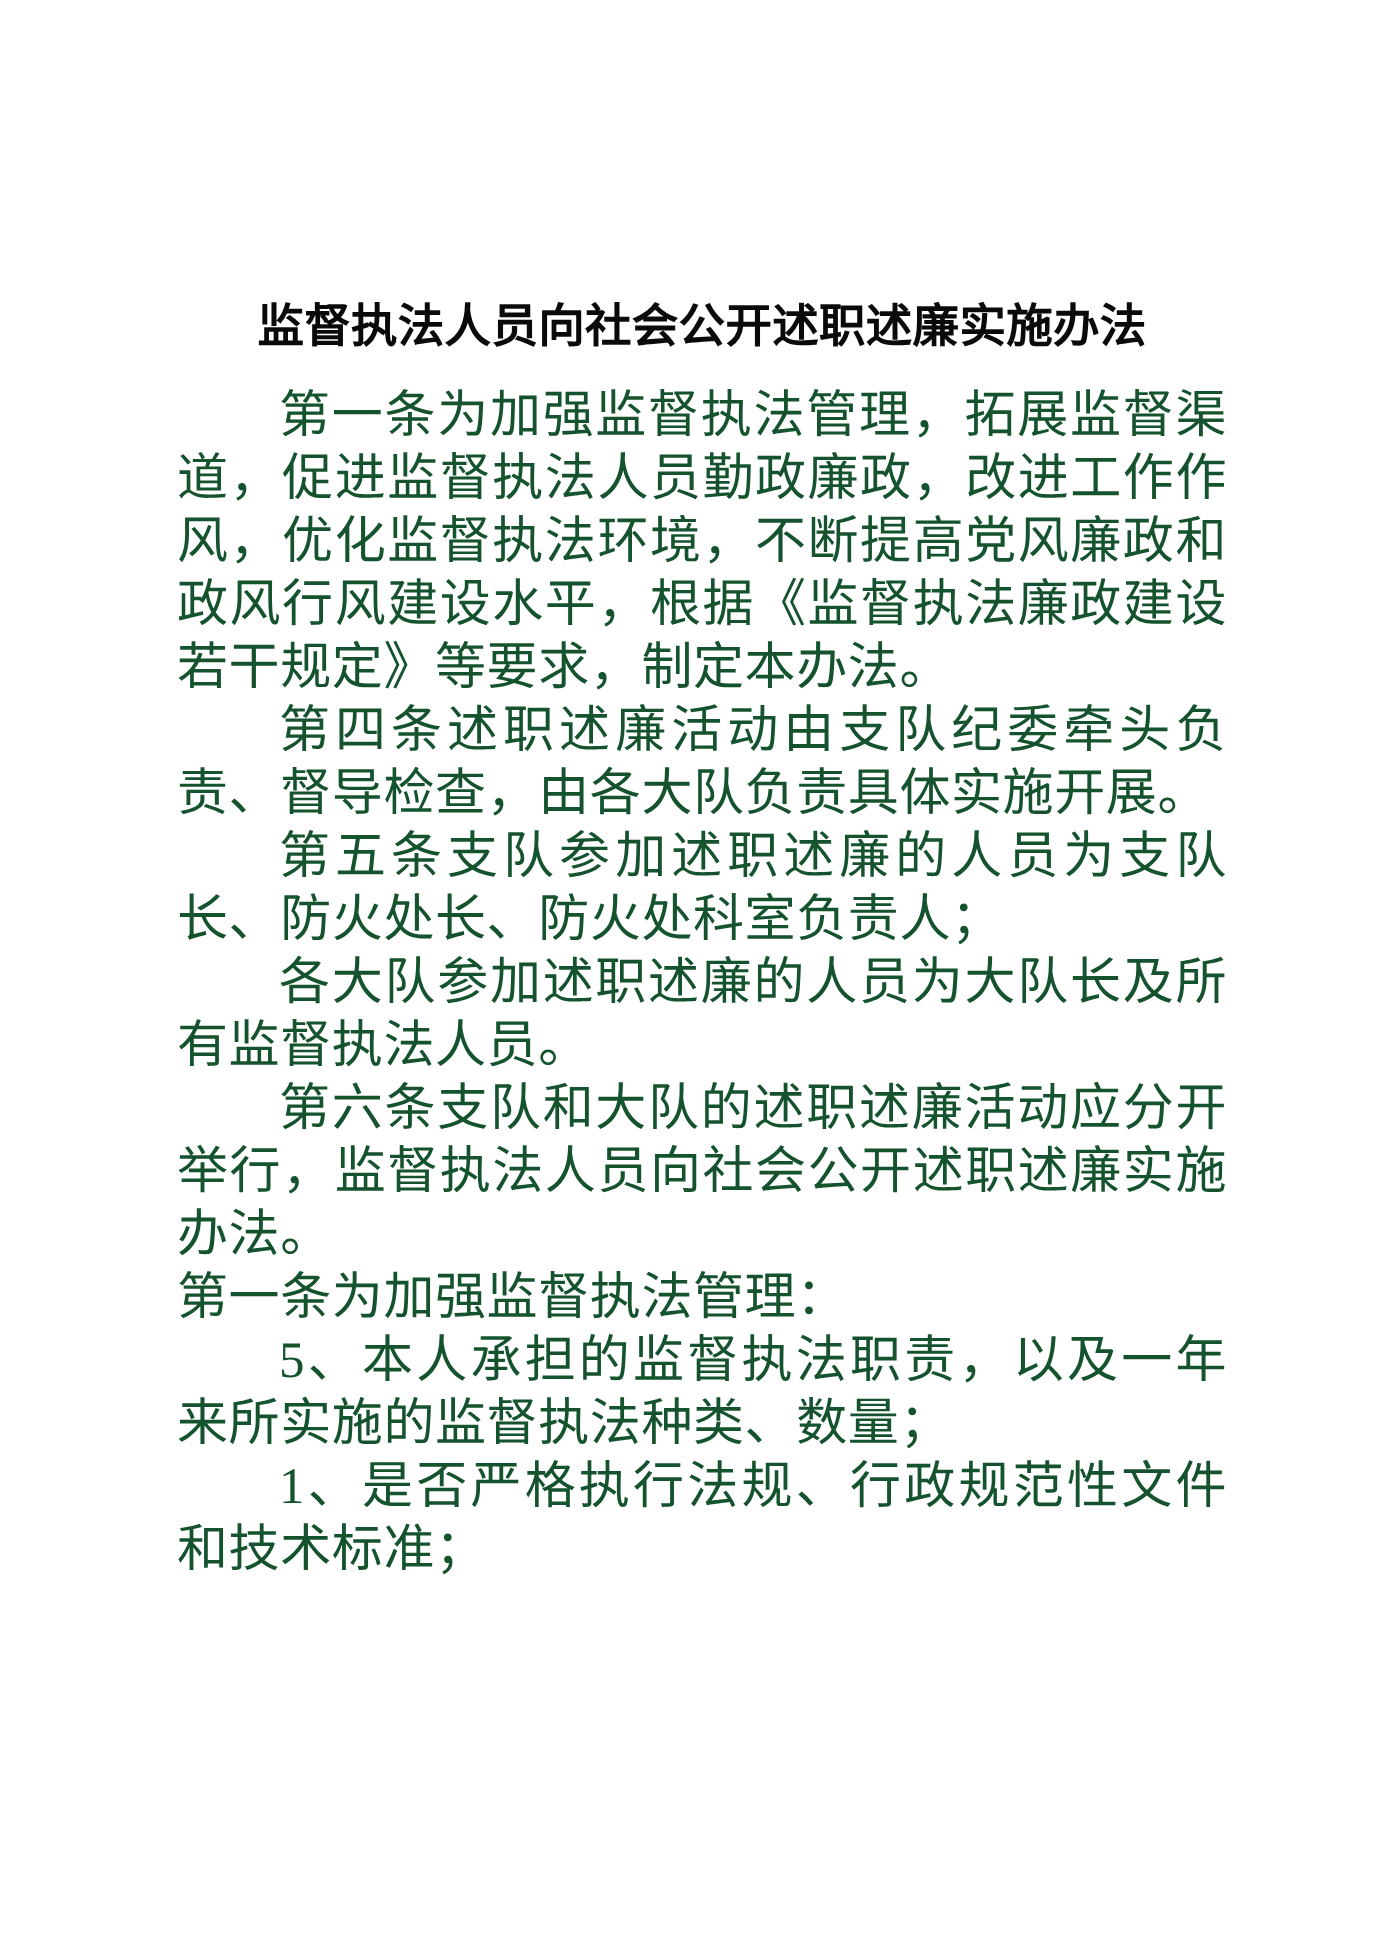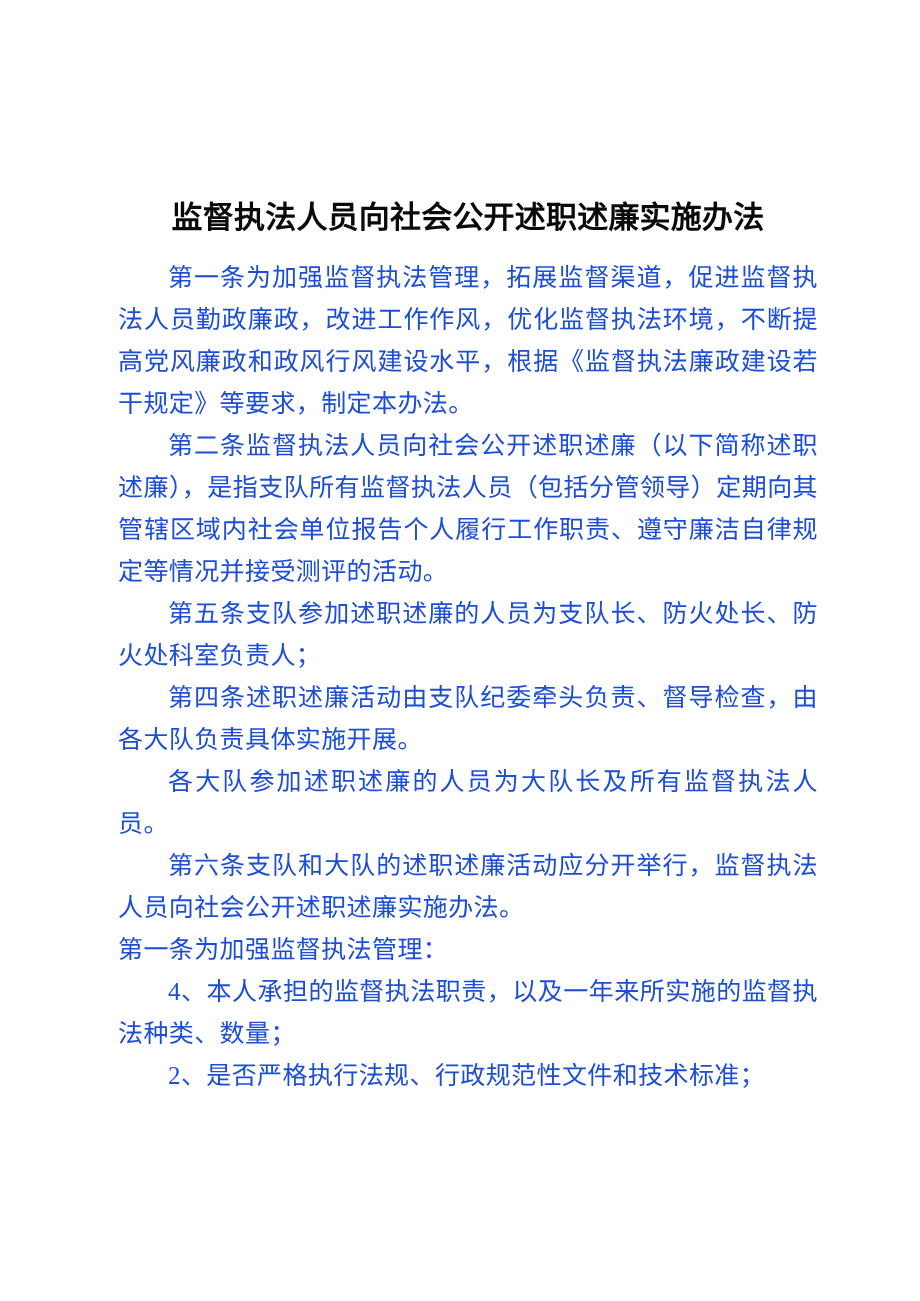--- a/index.html
+++ b/index.html
@@ -44,27 +44,27 @@
     color: #0a0a0a;
     padding-top: 155px;
     padding-bottom: 16px;
   }
 
   
   .para {
     margin: 0;
     padding: 0;
     font-family: "Liberation Serif", "DejaVu Serif", serif;
-    font-size: 25px;
+    font-size: 34px;
     line-height: 42px;
     text-align: justify;
     text-justify: inter-character;
     text-align-last: left;
     letter-spacing: 0.4px;
-    color: #1d4ed8;
+    color: #14532d;
     word-break: break-all;
   }
 
   .para.indent {
     text-indent: 2em;
   }
 
   .para.no-indent {
     text-indent: 0;
   }
@@ -72,31 +72,30 @@
 </head>
 <body>
 
 <div class="page">
   <div class="content">
 
     <h1 class="doc-title">监督执法人员向社会公开述职述廉实施办法</h1>
 
     <p class="para indent">第一条为加强监督执法管理，拓展监督渠道，促进监督执法人员勤政廉政，改进工作作风，优化监督执法环境，不断提高党风廉政和政风行风建设水平，根据《监督执法廉政建设若干规定》等要求，制定本办法。</p>
 
-    <p class="para indent">第二条监督执法人员向社会公开述职述廉（以下简称述职述廉），是指支队所有监督执法人员（包括分管领导）定期向其管辖区域内社会单位报告个人履行工作职责、遵守廉洁自律规定等情况并接受测评的活动。</p>
 
 
+    <p class="para indent">第四条述职述廉活动由支队纪委牵头负责、督导检查，由各大队负责具体实施开展。</p>
+
     <p class="para indent">第五条支队参加述职述廉的人员为支队长、防火处长、防火处科室负责人；</p>
-
-    <p class="para indent">第四条述职述廉活动由支队纪委牵头负责、督导检查，由各大队负责具体实施开展。</p>
 
     <p class="para indent">各大队参加述职述廉的人员为大队长及所有监督执法人员。</p>
 
     <p class="para indent">第六条支队和大队的述职述廉活动应分开举行，监督执法人员向社会公开述职述廉实施办法。</p>
 
     <p class="para no-indent">第一条为加强监督执法管理：</p>
 
-    <p class="para indent">4、本人承担的监督执法职责，以及一年来所实施的监督执法种类、数量；</p>
+    <p class="para indent">5、本人承担的监督执法职责，以及一年来所实施的监督执法种类、数量；</p>
 
-    <p class="para indent">2、是否严格执行法规、行政规范性文件和技术标准；</p>
+    <p class="para indent">1、是否严格执行法规、行政规范性文件和技术标准；</p>
 
   </div>
 </div>
 
 </body></html>

